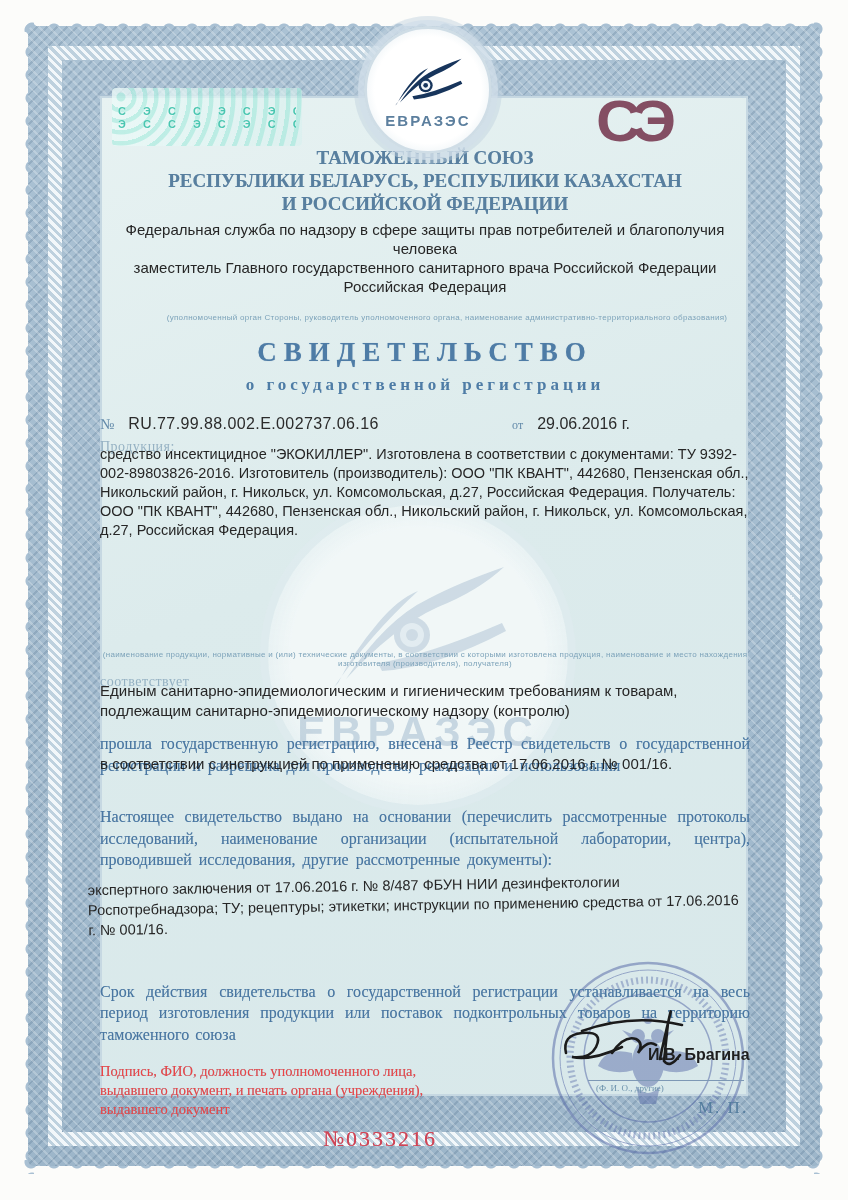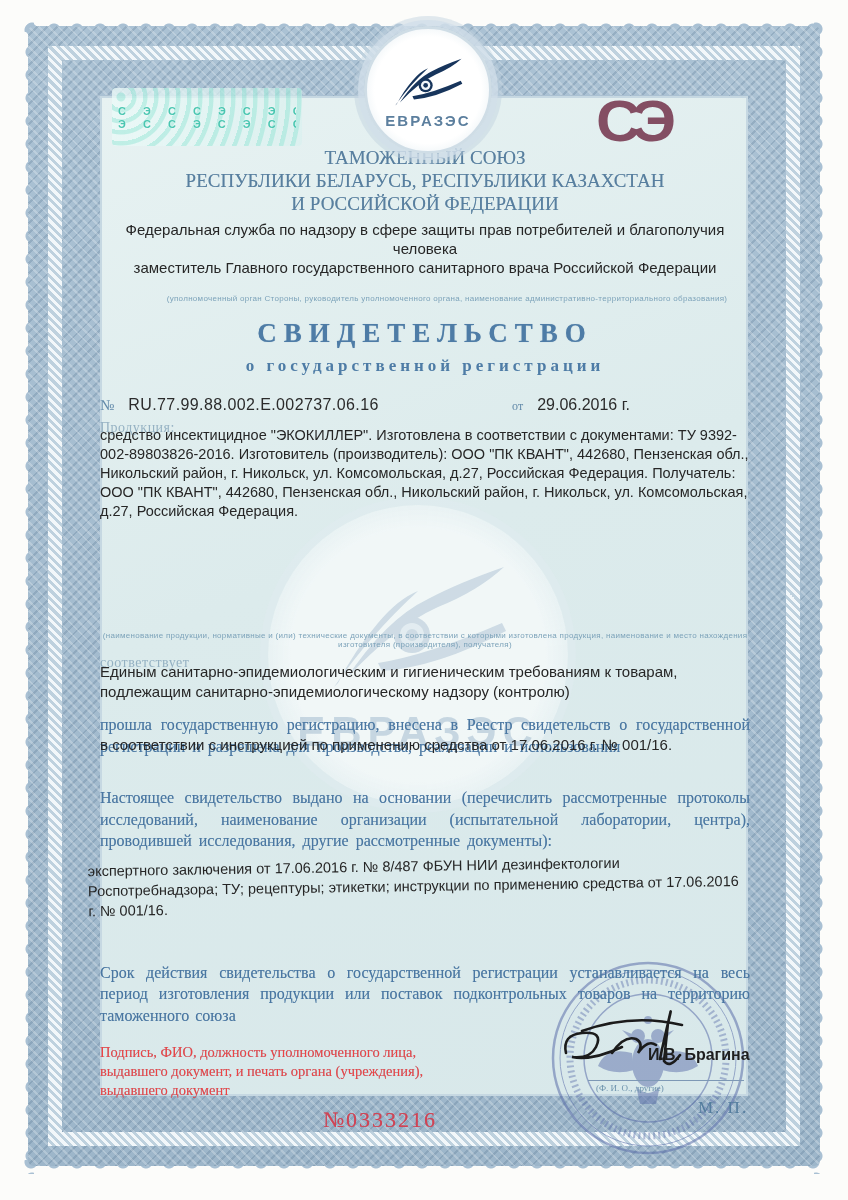--- a/index.html
+++ b/index.html
@@ -49,21 +49,21 @@
     text-shadow:0 0 2px rgba(255,255,255,.9);white-space:nowrap;overflow:hidden;}
 
   
   .se-logo{position:absolute;left:596px;top:92px;z-index:5;font-family:"Liberation Sans",sans-serif;
     font-weight:bold;font-size:62px;line-height:60px;color:#7c4158;letter-spacing:-8px;
     transform:scaleY(.92);opacity:.92;}
 
   
   .content{position:absolute;left:100px;right:98px;top:96px;bottom:104px;z-index:3;}
   .center{text-align:center;}
-  .header{margin-top:50px;font-family:"Liberation Serif",serif;font-weight:normal;
+  .header{margin-top:50px;font-family:"Liberation Serif",serif;font-weight:bold;
     color:#587f9f;font-size:19px;line-height:23px;text-shadow:0 0 .6px rgba(88,127,159,.5);}
   .authority{margin-top:5px;color:#262626;font-size:15px;line-height:19px;}
   .caption{color:#7da3ba;font-size:8px;letter-spacing:.3px;}
   .cap1{margin-top:17px;margin-left:44px;}
   .title{margin-top:15px;font-family:"Liberation Serif",serif;font-weight:bold;font-size:27px;
     letter-spacing:7px;color:#4e7ca6;text-shadow:0 0 .7px rgba(78,124,166,.55);text-align:center;}
   .subtitle{margin-top:7px;font-family:"Liberation Serif",serif;font-weight:bold;font-size:17px;
     letter-spacing:4px;color:#4e7ca6;}
   .numrow{margin-top:20px;display:flex;align-items:baseline;font-size:16px;color:#2b2b2b;}
   .numrow .lbl{font-family:"Liberation Serif",serif;color:#6189a9;font-size:15px;margin-right:14px;}
@@ -155,20 +155,21 @@
 
   <div class="content">
     <div class="header center">
       <div>ТАМОЖЕННЫЙ СОЮЗ</div>
       <div>РЕСПУБЛИКИ БЕЛАРУСЬ, РЕСПУБЛИКИ КАЗАХСТАН</div>
       <div>И РОССИЙСКОЙ ФЕДЕРАЦИИ</div>
     </div>
     <div class="authority center">
       <div>Федеральная служба по надзору в сфере защиты прав потребителей и благополучия человека</div>
       <div>заместитель Главного государственного санитарного врача Российской Федерации</div>
+      <div>Российская Федерация</div>
     </div>
     <div class="caption cap1 center">(уполномоченный орган Стороны, руководитель уполномоченного органа, наименование административно-территориального образования)</div>
 
     <div class="title center">СВИДЕТЕЛЬСТВО</div>
     <div class="subtitle center">о государственной регистрации</div>
 
     <div class="numrow">
       <span class="lbl">№</span>
       <span class="num">RU.77.99.88.002.E.002737.06.16</span>
       <span class="ot">от</span>

